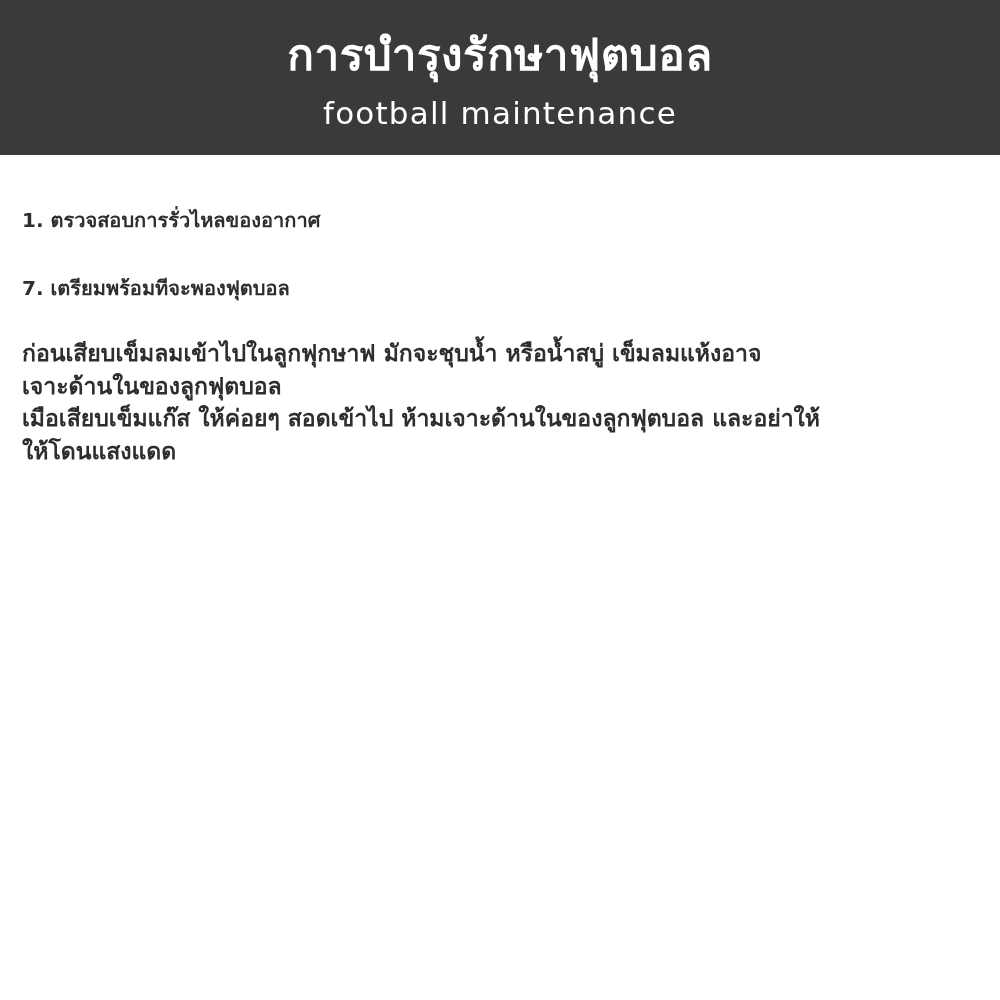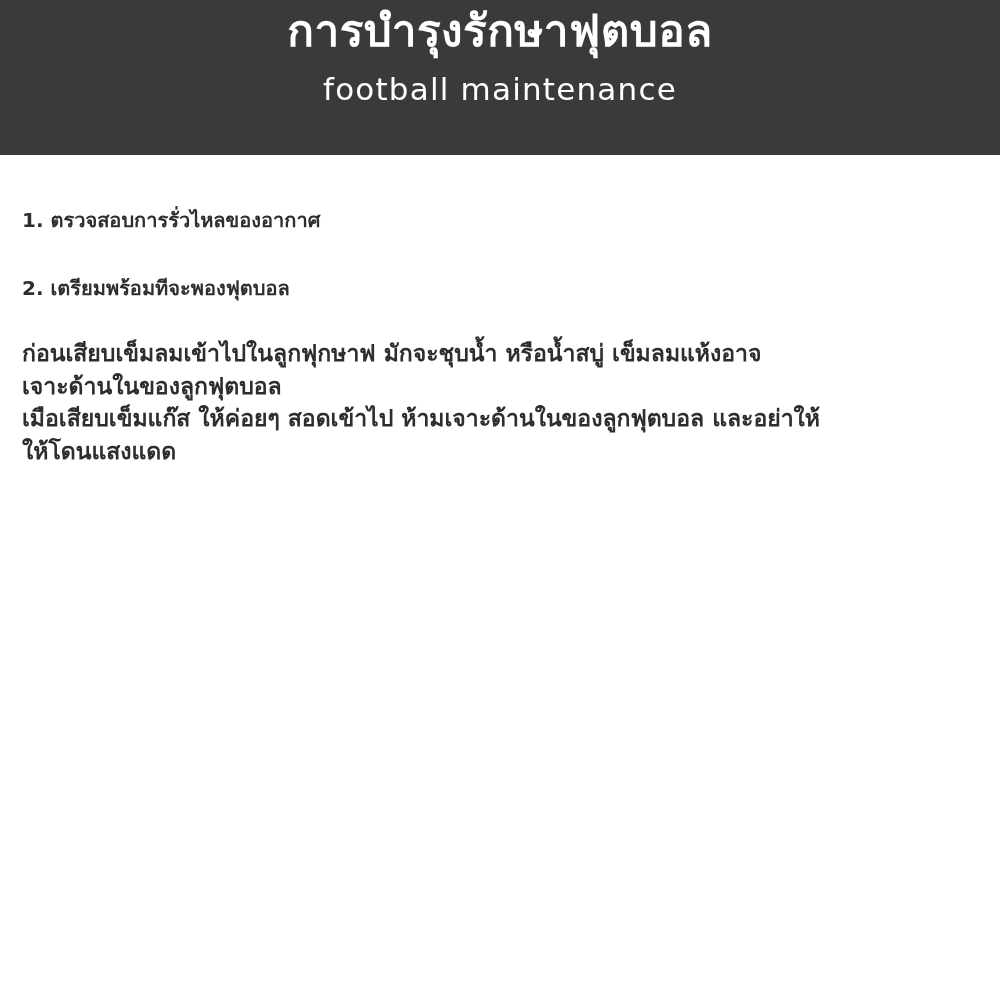--- a/index.html
+++ b/index.html
@@ -20,21 +20,21 @@
     background: #ffffff;
   }
   .header {
     background: #3a3a3a;
     width: 100%;
     height: 155px;
     box-sizing: border-box;
     display: flex;
     flex-direction: column;
     align-items: center;
-    justify-content: flex-start;
+    justify-content: center;
     padding-top: 6px;
   }
   .header-title {
     color: #ffffff;
     font-size: 44px;
     font-weight: bold;
     line-height: 1.15;
     text-align: center;
     letter-spacing: 0.5px;
   }
@@ -87,21 +87,21 @@
     <div class="header-subtitle">football maintenance</div>
   </div>
 
   <div class="content">
 
     <div class="section sec1">
       <div class="section-heading">1. ตรวจสอบการรั่วไหลของอากาศ</div>
     </div>
 
     <div class="section sec2">
-      <div class="section-heading">2. เตรียมพร้อมทีจะพองฟุตบอล</div>
+      <div class="section-heading">7. เตรียมพร้อมทีจะพองฟุตบอล</div>
       <div class="section-body">ก่อนเสียบเข็มลมเข้าไปในลูกฟุกษาฟ มักจะชุบน้ำ หรือน้ำสบู่ เข็มลมแห้งอาจ
 เจาะด้านในของลูกฟุตบอล
 เมือเสียบเข็มแก๊ส ให้ค่อยๆ สอดเข้าไป ห้ามเจาะด้านในของลูกฟุตบอล และอย่าให้
 ให้โดนแสงแดด</div>
     </div>
 
 
   </div>
 </div>
 

